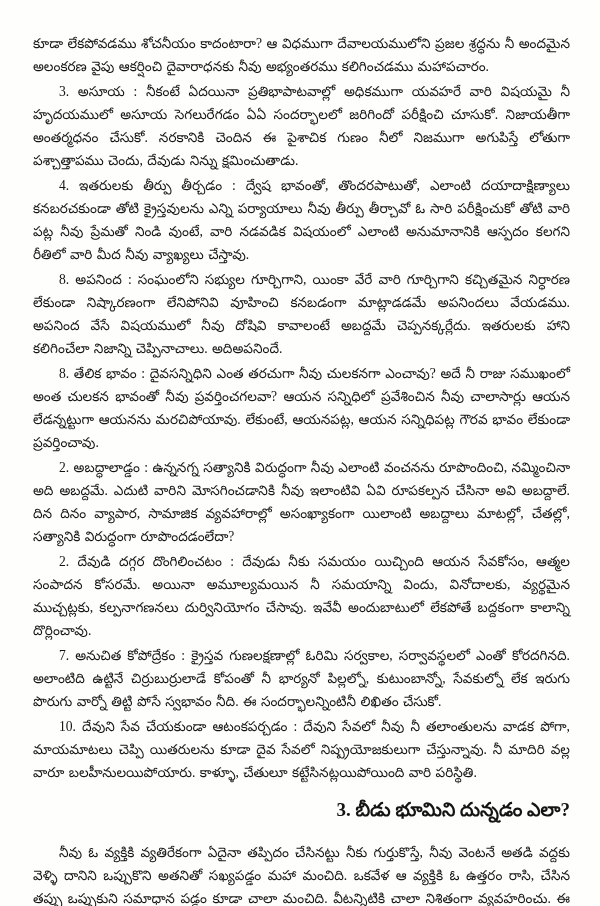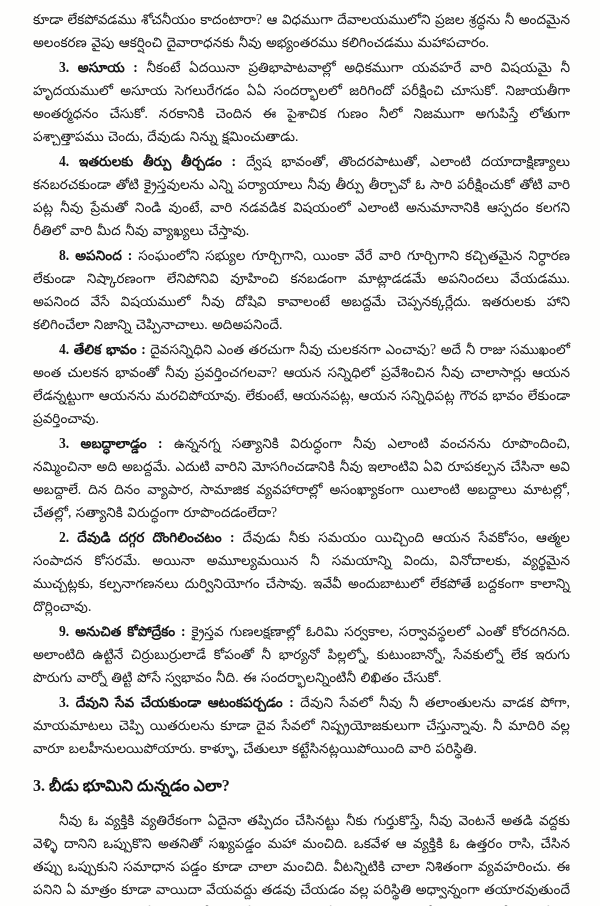--- a/index.html
+++ b/index.html
@@ -4,62 +4,62 @@
 <style>
   html, body { margin: 0; padding: 0; background: #ffffff; }
   .page {
     position: relative;
     width: 600px;
     height: 906px;
     margin: 0 auto;
     background: #fefefdf8;
     background-color: #fefefd;
     box-sizing: border-box;
-    padding: 8px 30px 0 33px;
+    padding: 32px 30px 0 33px;
     overflow: hidden;
     font-family: "Liberation Serif", "DejaVu Sans", serif;
     color: #141414;
   }
   .para {
     margin: 0 0 2px 0;
     text-align: justify;
     font-size: 13.6px;
     line-height: 23px;
     word-spacing: 1px;
   }
   .para.indent { text-indent: 26px; }
-  .item-head { font-weight: bold; }
+  .item-head { font-weight: normal; }
   .section-heading {
-    margin: 13px 0 10px 0;
-    text-align: left;
-    font-size: 16px;
+    margin: 13px 0 18px 0;
+    text-align: right;
+    font-size: 19px;
     font-weight: bold;
     line-height: 26px;
   }
 </style>
 </head>
 <body>
 
 <div class="page">
 
   <p class="para"><span>కూడా లేకపోవడము శోచనీయం కాదంటారా?  ఆ విధముగా దేవాలయములోని ప్రజల శ్రద్ధను నీ అందమైన అలంకరణ వైపు ఆకర్షించి దైవారాధనకు నీవు అభ్యంతరము కలిగించడము మహాపచారం.</span></p>
 
   <p class="para indent"><span class="item-head">3. అసూయ : </span><span>నీకంటే ఏదయినా ప్రతిభాపాటవాల్లో అధికముగా యవహరే వారి విషయమై నీ హృదయములో అసూయ సెగలురేగడం ఏఏ సందర్భాలలో జరిగిందో పరీక్షించి చూసుకో. నిజాయతీగా అంతర్మధనం చేసుకో. నరకానికి చెందిన ఈ పైశాచిక గుణం నీలో నిజముగా అగుపిస్తే లోతుగా పశ్చాత్తాపము చెందు, దేవుడు నిన్ను క్షమించుతాడు.</span></p>
 
   <p class="para indent"><span class="item-head">4. ఇతరులకు తీర్పు తీర్చడం : </span><span>ద్వేష భావంతో, తొందరపాటుతో, ఎలాంటి దయాదాక్షిణ్యాలు కనబరచకుండా తోటి క్రైస్తవులను ఎన్ని పర్యాయాలు నీవు తీర్పు తీర్చావో ఓ సారి పరీక్షించుకో తోటి వారి పట్ల నీవు ప్రేమతో నిండి వుంటే, వారి నడవడిక విషయంలో ఎలాంటి అనుమానానికి  ఆస్పదం కలగని రీతిలో వారి మీద నీవు  వ్యాఖ్యలు చేస్తావు.</span></p>
 
   <p class="para indent"><span class="item-head">8. అపనింద : </span><span>సంఘంలోని సభ్యుల గూర్చిగాని, యింకా వేరే వారి గూర్చిగాని కచ్చితమైన నిర్ధారణ లేకుండా  నిష్కారణంగా లేనిపోనివి వూహించి కనబడంగా మాట్లాడడమే అపనిందలు వేయడము. అపనింద వేసే విషయములో నీవు దోషివి కావాలంటే అబద్దమే చెప్పనక్కర్లేదు. ఇతరులకు హాని కలిగించేలా నిజాన్ని చెప్పినాచాలు. అదిఅపనిందే.</span></p>
 
-  <p class="para indent"><span class="item-head">4. తేలిక భావం : </span><span>దైవసన్నిధిని ఎంత తరచుగా నీవు చులకనగా ఎంచావు? అదే నీ రాజు సముఖంలో అంత చులకన భావంతో నీవు ప్రవర్తించగలవా?  ఆయన సన్నిధిలో ప్రవేశించిన నీవు చాలాసార్లు ఆయన లేడన్నట్టుగా ఆయనను మరచిపోయావు.  లేకుంటే, ఆయనపట్ల, ఆయన సన్నిధిపట్ల గౌరవ భావం లేకుండా ప్రవర్తించావు.</span></p>
+  <p class="para indent"><span class="item-head">8. తేలిక భావం : </span><span>దైవసన్నిధిని ఎంత తరచుగా నీవు చులకనగా ఎంచావు? అదే నీ రాజు సముఖంలో అంత చులకన భావంతో నీవు ప్రవర్తించగలవా?  ఆయన సన్నిధిలో ప్రవేశించిన నీవు చాలాసార్లు ఆయన లేడన్నట్టుగా ఆయనను మరచిపోయావు.  లేకుంటే, ఆయనపట్ల, ఆయన సన్నిధిపట్ల గౌరవ భావం లేకుండా ప్రవర్తించావు.</span></p>
 
-  <p class="para indent"><span class="item-head">3. అబద్ధాలాడ్డం : </span><span>ఉన్ననగ్న సత్యానికి విరుద్ధంగా నీవు ఎలాంటి వంచనను రూపొందించి, నమ్మించినా అది అబద్దమే. ఎదుటి వారిని మోసగించడానికి నీవు ఇలాంటివి ఏవి రూపకల్పన చేసినా అవి అబద్దాలే. దిన దినం వ్యాపార, సామాజిక వ్యవహారాల్లో అసంఖ్యాకంగా యిలాంటి అబద్దాలు మాటల్లో, చేతల్లో, సత్యానికి విరుద్ధంగా రూపొందడంలేదా?</span></p>
+  <p class="para indent"><span class="item-head">2. అబద్ధాలాడ్డం : </span><span>ఉన్ననగ్న సత్యానికి విరుద్ధంగా నీవు ఎలాంటి వంచనను రూపొందించి, నమ్మించినా అది అబద్దమే. ఎదుటి వారిని మోసగించడానికి నీవు ఇలాంటివి ఏవి రూపకల్పన చేసినా అవి అబద్దాలే. దిన దినం వ్యాపార, సామాజిక వ్యవహారాల్లో అసంఖ్యాకంగా యిలాంటి అబద్దాలు మాటల్లో, చేతల్లో, సత్యానికి విరుద్ధంగా రూపొందడంలేదా?</span></p>
 
   <p class="para indent"><span class="item-head">2. దేవుడి దగ్గర దొంగిలించటం : </span><span>దేవుడు నీకు సమయం యిచ్చింది ఆయన సేవకోసం, ఆత్మల సంపాదన కోసరమే. అయినా అమూల్యమయిన  నీ సమయాన్ని విందు, వినోదాలకు, వ్యర్థమైన ముచ్చట్లకు, కల్పనాగణనలు దుర్వినియోగం చేసావు. ఇవేవీ అందుబాటులో లేకపోతే  బద్దకంగా కాలాన్ని దొర్లించావు.</span></p>
 
-  <p class="para indent"><span class="item-head">9. అనుచిత కోపోద్రేకం : </span><span>క్రైస్తవ గుణలక్షణాల్లో ఓరిమి సర్వకాల, సర్వావస్థలలో ఎంతో కోరదగినది. అలాంటిది ఉట్టినే చిర్రుబుర్రులాడే కోపంతో నీ భార్యనో పిల్లల్నో, కుటుంబాన్నో, సేవకుల్నో లేక ఇరుగు పొరుగు వార్నో తిట్టి పోసే స్వభావం నీది.  ఈ సందర్భాలన్నింటినీ లిఖితం చేసుకో.</span></p>
+  <p class="para indent"><span class="item-head">7. అనుచిత కోపోద్రేకం : </span><span>క్రైస్తవ గుణలక్షణాల్లో ఓరిమి సర్వకాల, సర్వావస్థలలో ఎంతో కోరదగినది. అలాంటిది ఉట్టినే చిర్రుబుర్రులాడే కోపంతో నీ భార్యనో పిల్లల్నో, కుటుంబాన్నో, సేవకుల్నో లేక ఇరుగు పొరుగు వార్నో తిట్టి పోసే స్వభావం నీది.  ఈ సందర్భాలన్నింటినీ లిఖితం చేసుకో.</span></p>
 
-  <p class="para indent"><span class="item-head">3. దేవుని సేవ చేయకుండా ఆటంకపర్చడం : </span><span>దేవుని సేవలో నీవు నీ తలాంతులను వాడక పోగా, మాయమాటలు చెప్పి యితరులను కూడా దైవ సేవలో నిష్ప్రయోజకులుగా చేస్తున్నావు. నీ మాదిరి వల్ల వారూ బలహీనులయిపోయారు. కాళ్ళూ, చేతులూ కట్టేసినట్లయిపోయింది వారి  పరిస్థితి.</span></p>
+  <p class="para indent"><span class="item-head">10. దేవుని సేవ చేయకుండా ఆటంకపర్చడం : </span><span>దేవుని సేవలో నీవు నీ తలాంతులను వాడక పోగా, మాయమాటలు చెప్పి యితరులను కూడా దైవ సేవలో నిష్ప్రయోజకులుగా చేస్తున్నావు. నీ మాదిరి వల్ల వారూ బలహీనులయిపోయారు. కాళ్ళూ, చేతులూ కట్టేసినట్లయిపోయింది వారి  పరిస్థితి.</span></p>
 
   <h2 class="section-heading">3. బీడు భూమిని దున్నడం ఎలా?</h2>
 
   <p class="para indent"><span>నీవు  ఓ వ్యక్తికి వ్యతిరేకంగా ఏదైనా తప్పిదం చేసినట్టు నీకు గుర్తుకొస్తే, నీవు వెంటనే అతడి వద్దకు వెళ్ళి దానిని ఒప్పుకొని అతనితో సఖ్యపడ్డం మహా మంచిది. ఒకవేళ ఆ వ్యక్తికి  ఓ ఉత్తరం రాసి, చేసిన తప్పు ఒప్పుకుని సమాధాన పడ్డం కూడా చాలా మంచిది. వీటన్నిటికి చాలా నిశితంగా వ్యవహరించు. ఈ పనిని ఏ మాత్రం కూడా వాయిదా వేయవద్దు తడవు చేయడం వల్ల పరిస్థితి అధ్వాన్నంగా తయారవుతుందే గాని మెరుగుపడదు. దేవునికి విరోధంగా చేసిన పాపాలు దేవుని దగ్గర ఒప్పుకో. మనిషికి విరోధంగా చేసిన పాపాలు మనిషి దగ్గర ఒప్పుకో. నీ ఆధ్యాత్మిక ప్రవర్ధమానానికి అవరోధంగా నిలిచిన పాపాల్ని గూర్చి లెక్కించి వేసుకున్నంత మాత్రాన గండం గట్టెక్కినట్టుగా నీవు భావించకూడదు. తక్షణమే వాటిని అడ్డుతొలగించు కోవాలి. నీ బీడు భూమిని దున్నాలంటే ప్రతి అడ్డంకినీ తొలగించుకోవాలి. స్వల్పమైన పాపాల్ని కొన్నింటిని నీవు పరిగణనలోకి తీసుకొనని కారణంగా నీ ఆత్మీయ జీవితం వికసించకపోవచ్చు. నేను అంతా బాగానే వున్నానే అని</span></p>
 
 </div>
 
 </body></html>

